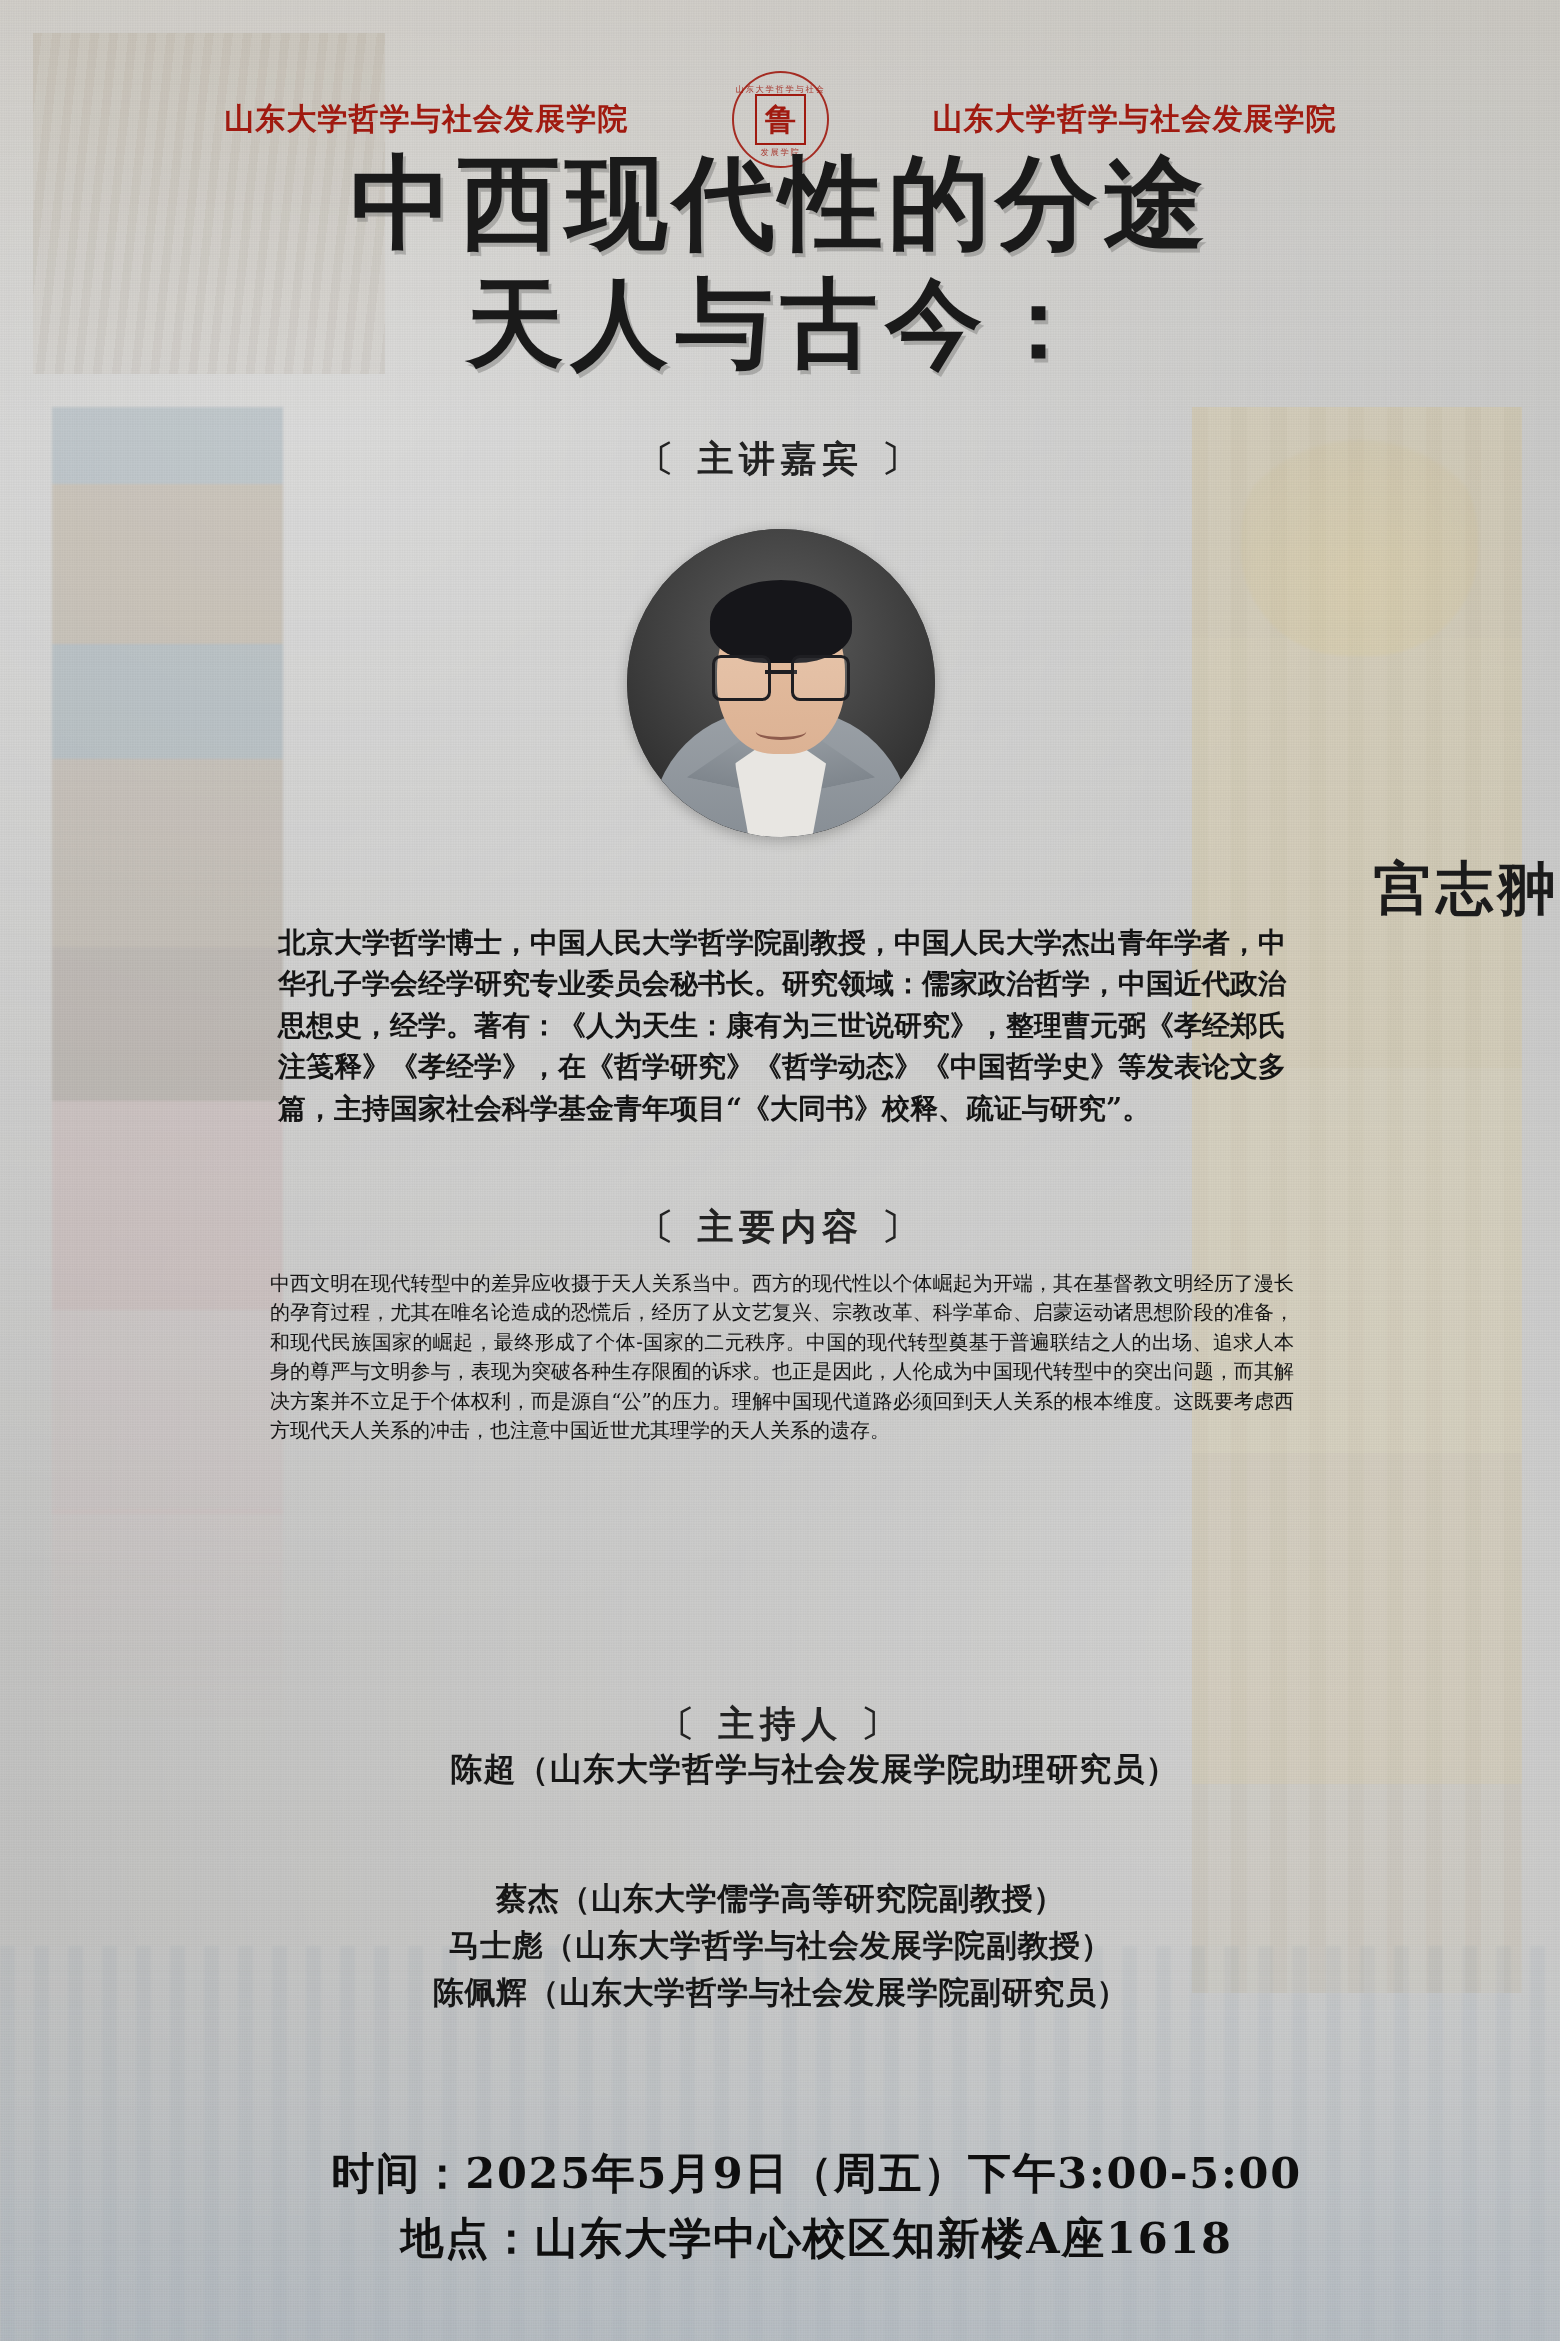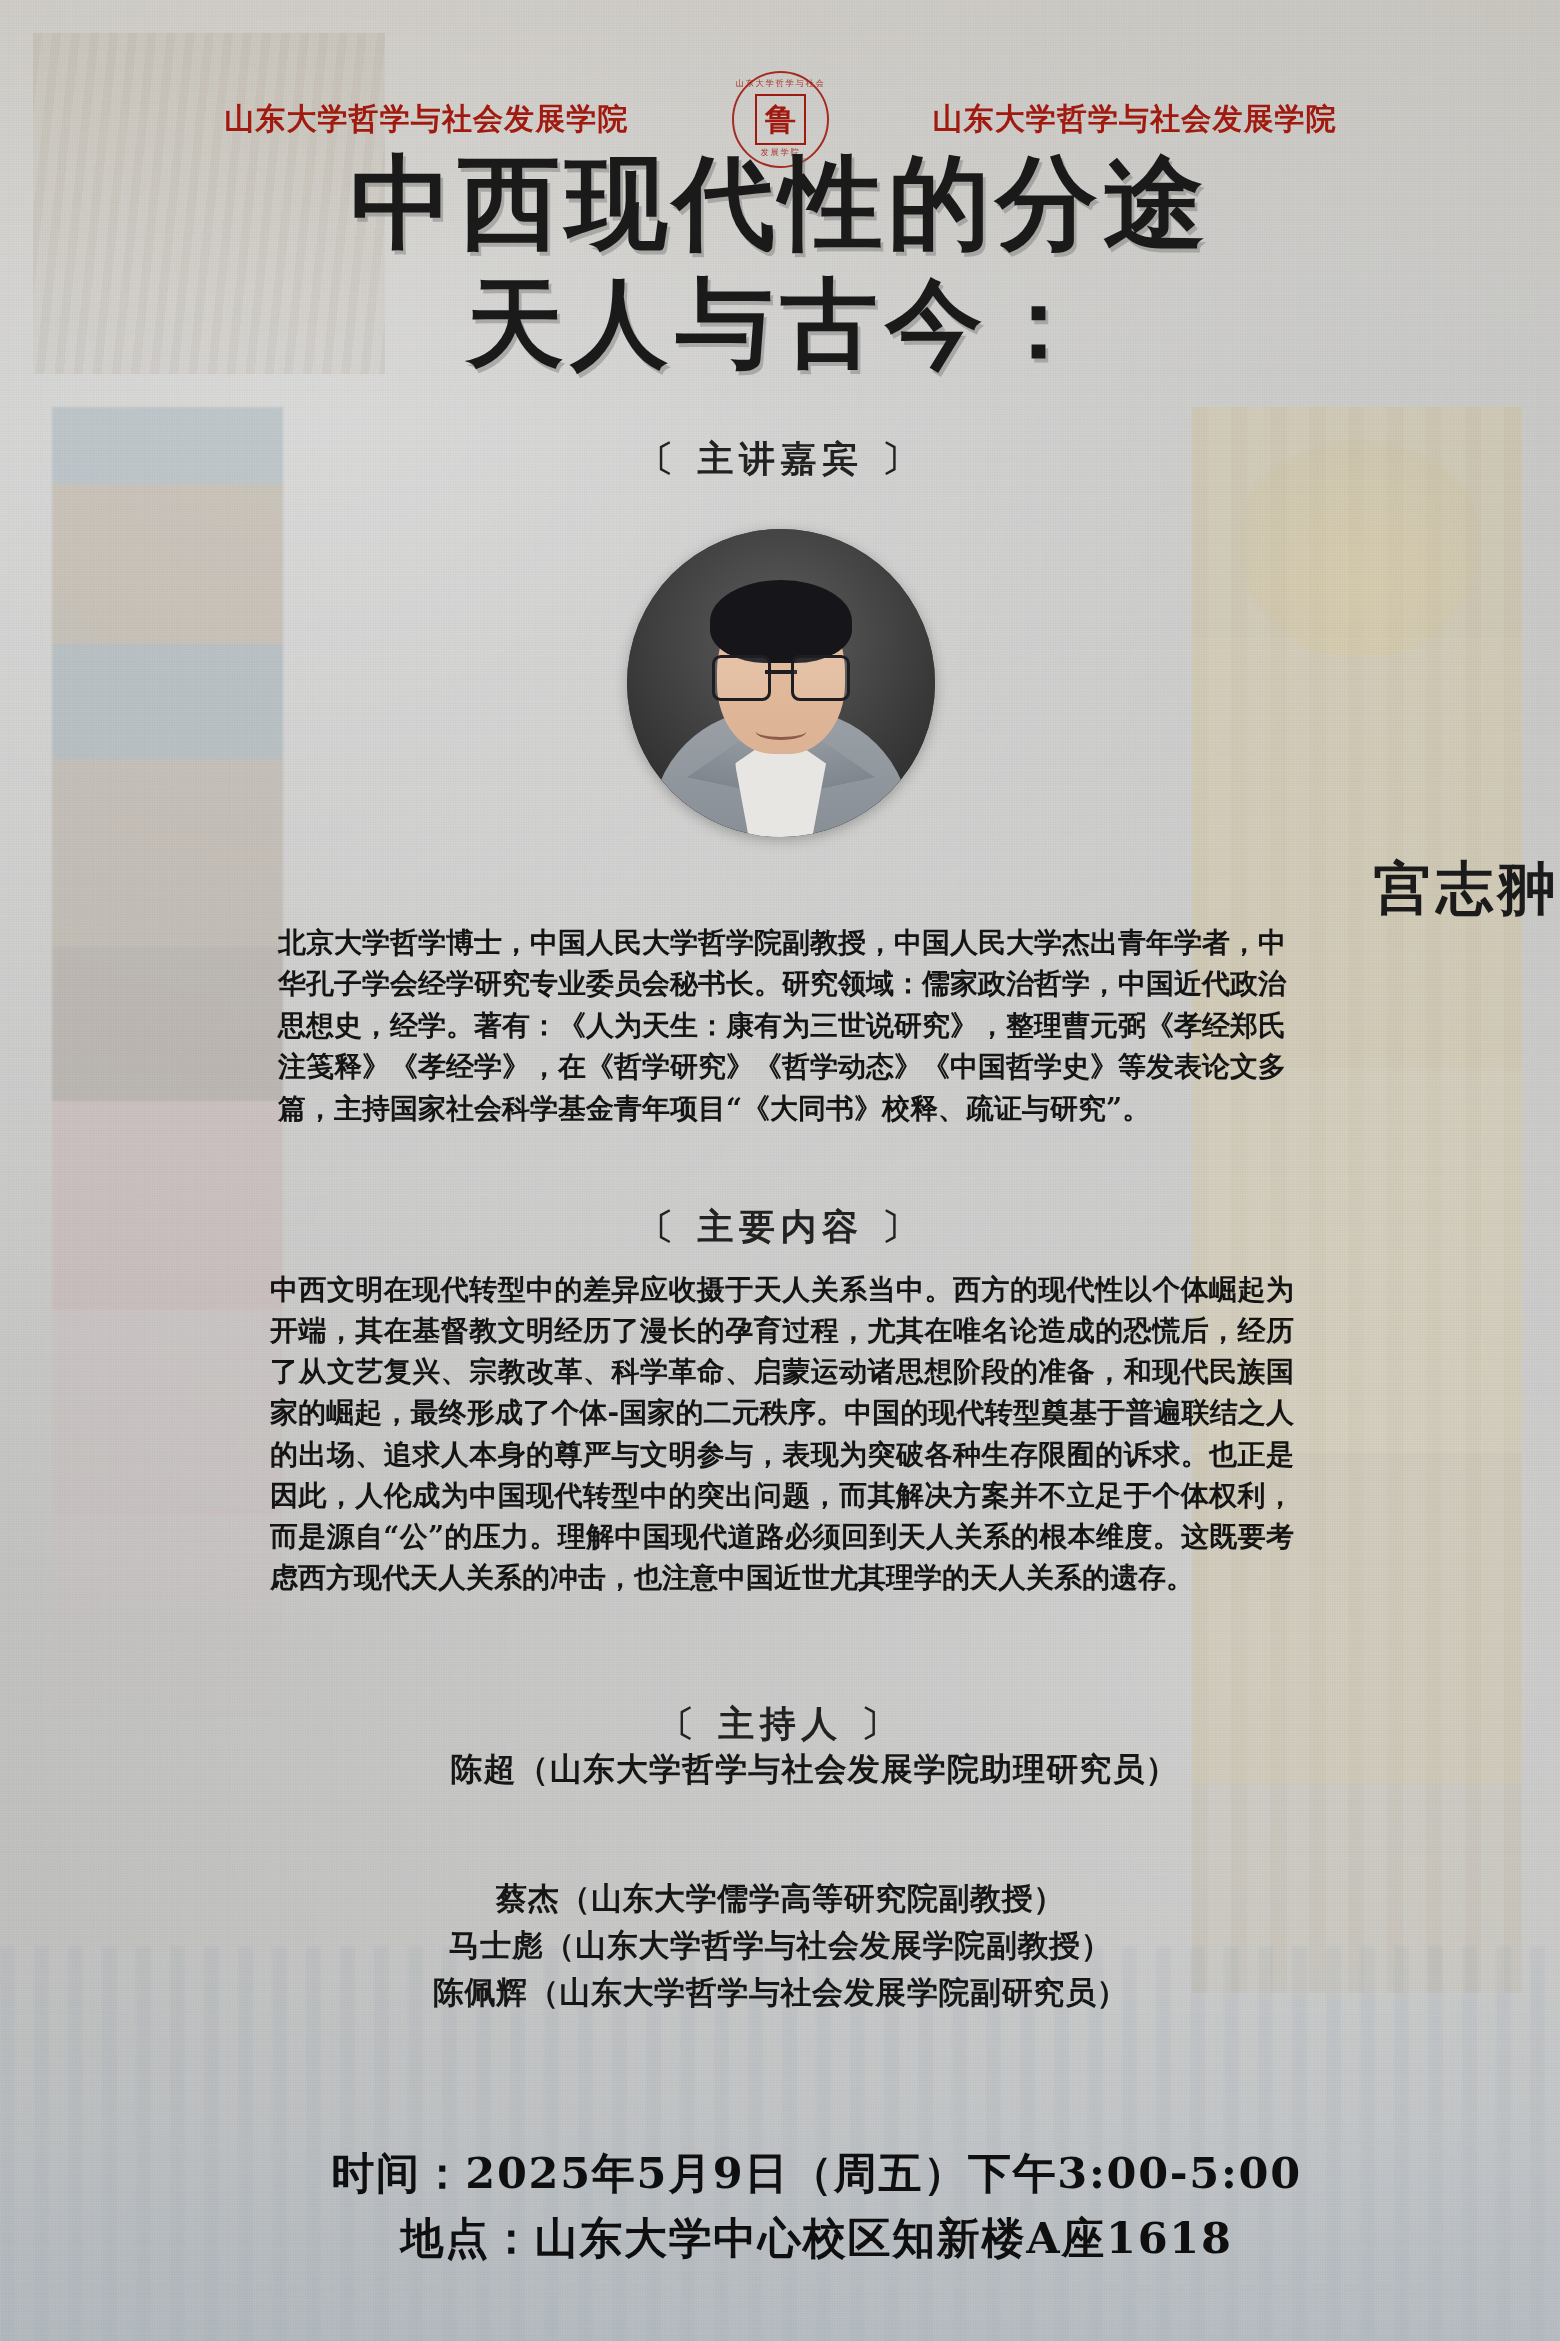--- a/index.html
+++ b/index.html
@@ -159,21 +159,21 @@
     font-family: "Liberation Serif", serif;
   }
   .seal-text-top, .seal-text-bottom {
     position: absolute;
     font-size: 8.3px;
     color: #a01a10;
     letter-spacing: 1.7px;
     white-space: nowrap;
     opacity: .85;
   }
-  .seal-text-top { top: 6px; text-align: right; }
+  .seal-text-top { top: 12px; text-align: right; }
   .seal-text-bottom { bottom: 7.7px; }
 
   
   .title-block {
     position: absolute;
     top: 140px;
     left: 0;
     width: 100%;
     text-align: center;
   }
@@ -290,24 +290,24 @@
     font-family: "DejaVu Serif", "Liberation Serif", serif;
   }
 
   .label-content { position: absolute; top: 1203px; left: 0; width: 100%; }
 
   .abstract {
     position: absolute;
     top: 1269px;
     left: 270px;
     width: 1024px;
-    font-size: 28px;
+    font-size: 20px;
     line-height: 1.47;
     color: #141414;
-    font-weight: bold;
+    font-weight: normal;
     text-align: justify;
     font-family: "DejaVu Serif", "Liberation Serif", serif;
   }
 
   .label-host { position: absolute; top: 1688px; left: 0; width: 100%; margin-top: 12px; }
   .host-name {
     position: absolute; top: 1748px; left: 0; width: 100%;
     text-align: center;
     font-size: 32px; font-weight: bold; color: #161616; letter-spacing: 1.1px;
     font-family: "DejaVu Serif", "Liberation Serif", serif;

